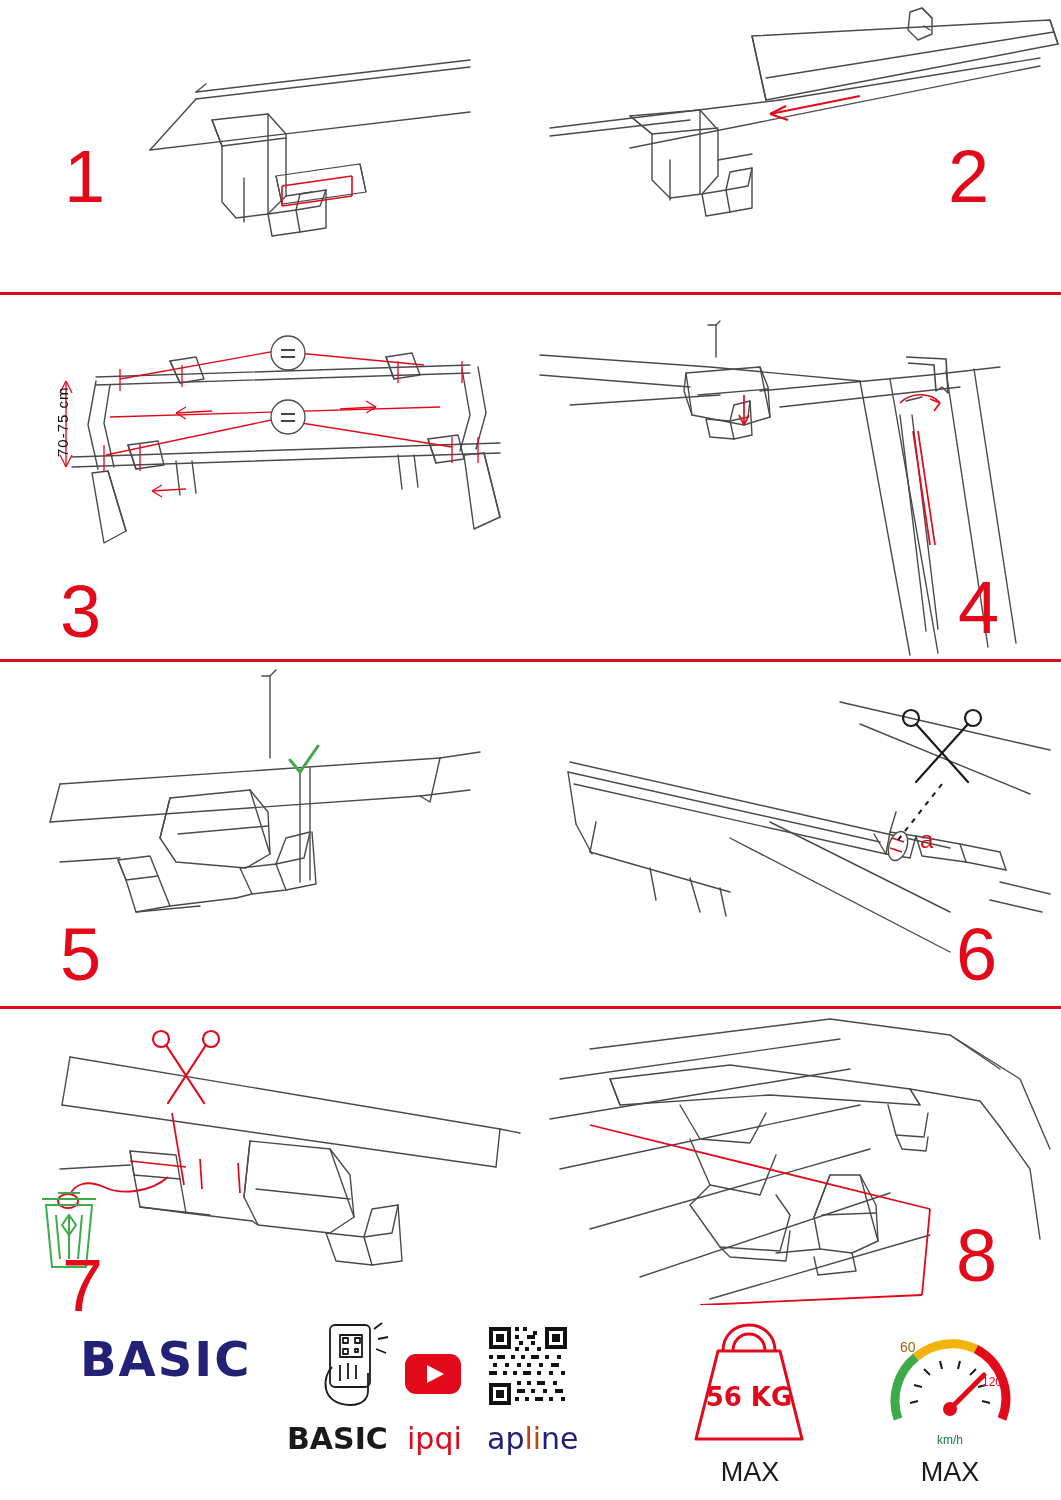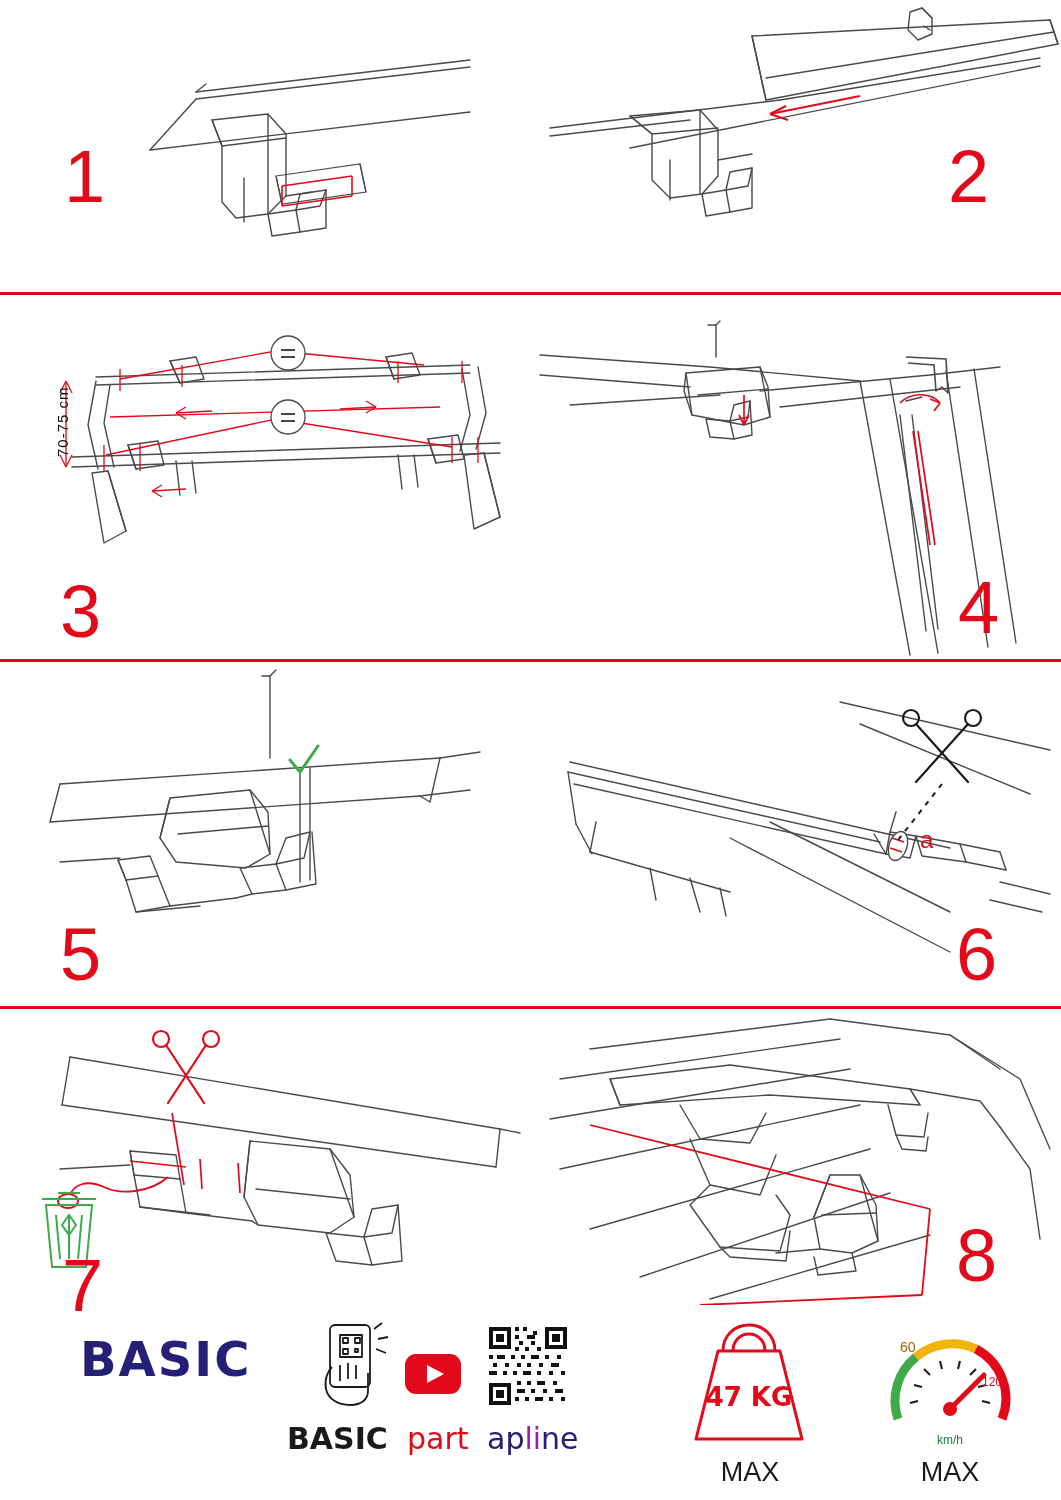--- a/index.html
+++ b/index.html
@@ -109,21 +109,21 @@
     color: #e1091a;
   }
   .brand-apline {
     position: absolute;
     left: 487px;
     top: 116px;
     font-family: "DejaVu Sans", sans-serif;
     font-size: 30px;
     color: #232075;
   }
-  .brand-apline .li { color: #a21caf; margin-top: 9px; }
+  .brand-apline .li { color: #c2410c; margin-top: 9px; }
   .weight-label {
     position: absolute;
     left: 694px;
     top: 77px;
     width: 110px;
     text-align: center;
     font-family: "DejaVu Sans", sans-serif;
     font-weight: 700;
     font-size: 26px;
     color: #e1091a;
@@ -546,21 +546,21 @@
         <path d="M30 44 L30 60 M38 42 L38 58 M46 44 L46 58"></path>
         <path d="M64 8 L72 2 M68 18 L78 16 M66 28 L76 32"></path>
       </g>
     </svg>
     <div class="brand-mdak">BASIC</div>
 
     <svg style="position:absolute;left:404px;top:48px;" width="58" height="42" viewBox="0 0 58 42">
       <rect x="1" y="1" width="56" height="40" rx="11" fill="#e1091a"></rect>
       <path d="M23 12 L40 21 L23 30 Z" fill="#ffffff"></path>
     </svg>
-    <div class="brand-ipqi">part</div>
+    <div class="brand-ipqi">ipqi</div>
 
     <svg style="position:absolute;left:487px;top:20px;" width="82" height="82" viewBox="0 0 82 82">
       <rect x="0" y="0" width="82" height="82" fill="#ffffff"></rect>
       <g fill="#111111">
         <rect x="2" y="2" width="22" height="22"></rect>
           <rect x="6" y="6" width="14" height="14" fill="#ffffff"></rect>
           <rect x="9" y="9" width="8" height="8"></rect>
         <rect x="58" y="2" width="22" height="22"></rect>
           <rect x="62" y="6" width="14" height="14" fill="#ffffff"></rect>
           <rect x="65" y="9" width="8" height="8"></rect>
@@ -616,21 +616,21 @@
       <span>ap</span><span class="li">li</span><span>ne</span>
     </div>
 
     <svg style="position:absolute;left:676px;top:10px;" width="146" height="132" viewBox="0 0 146 132">
       <g fill="none" stroke="#e1091a" stroke-width="3" stroke-linejoin="round">
         <path d="M47 36 C47 20 59 10 73 10 C87 10 99 20 99 36"></path>
         <path d="M57 36 C57 26 64 19 73 19 C82 19 89 26 89 36"></path>
         <path d="M42 36 L104 36 L126 124 L20 124 Z"></path>
       </g>
     </svg>
-    <div class="weight-label">47 KG</div>
+    <div class="weight-label">56 KG</div>
     <div class="max-label-1">MAX</div>
 
     <svg style="position:absolute;left:880px;top:14px;" width="140" height="120" viewBox="0 0 140 120">
       <g fill="none" stroke-width="9" stroke-linecap="butt">
         <path d="M18 100 A56 56 0 0 1 36 38" stroke="#3faa4a"></path>
         <path d="M36 38 A56 56 0 0 1 96 30" stroke="#f2b40a"></path>
         <path d="M96 30 A56 56 0 0 1 122 100" stroke="#e1091a"></path>
       </g>
       <g stroke="#1a1a1a" stroke-width="2">
         <path d="M30 84 L38 82"></path>

